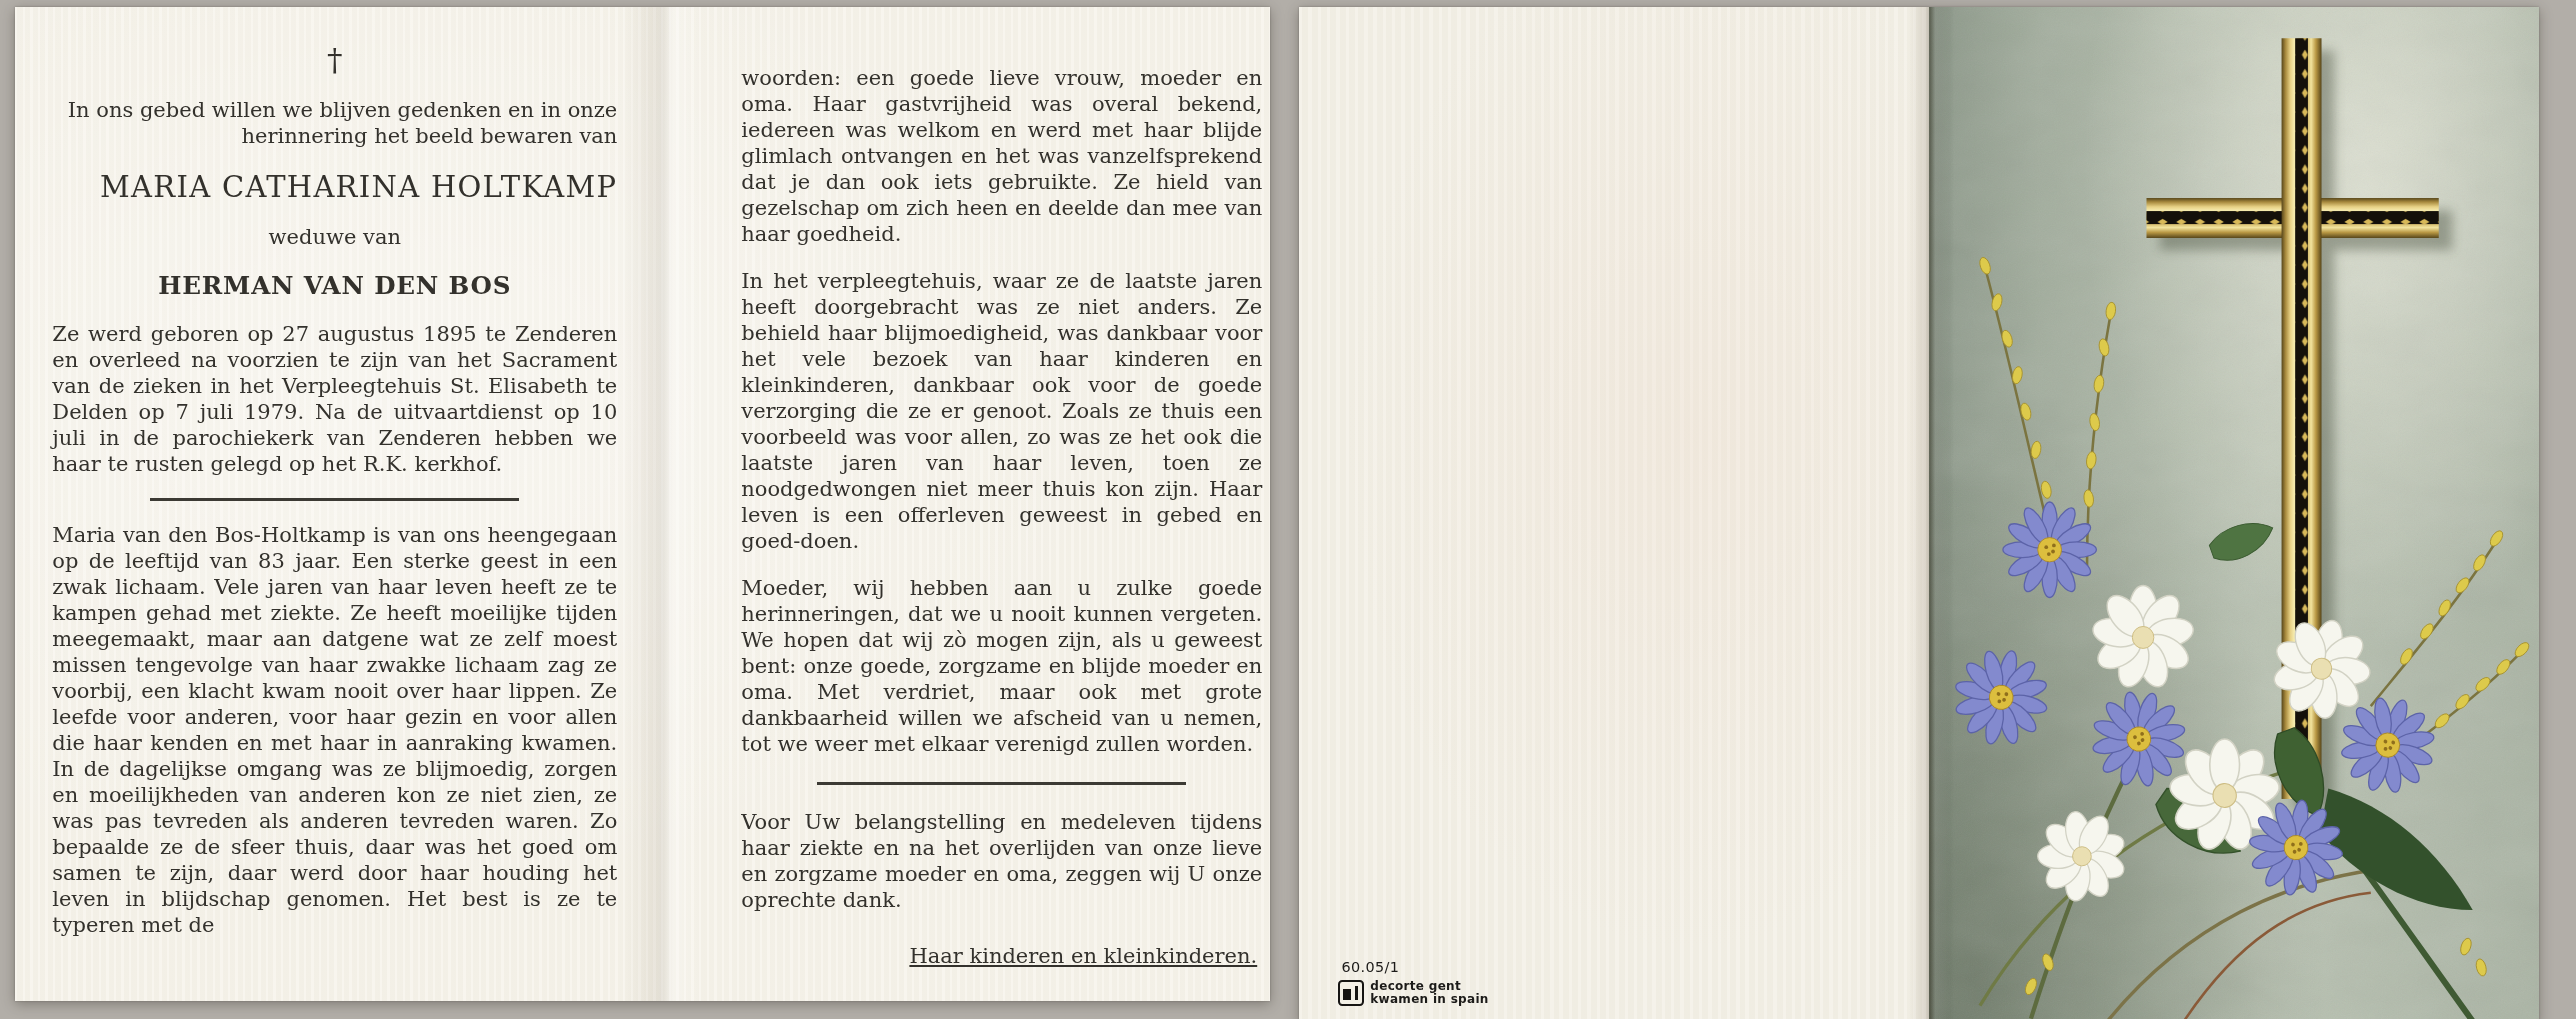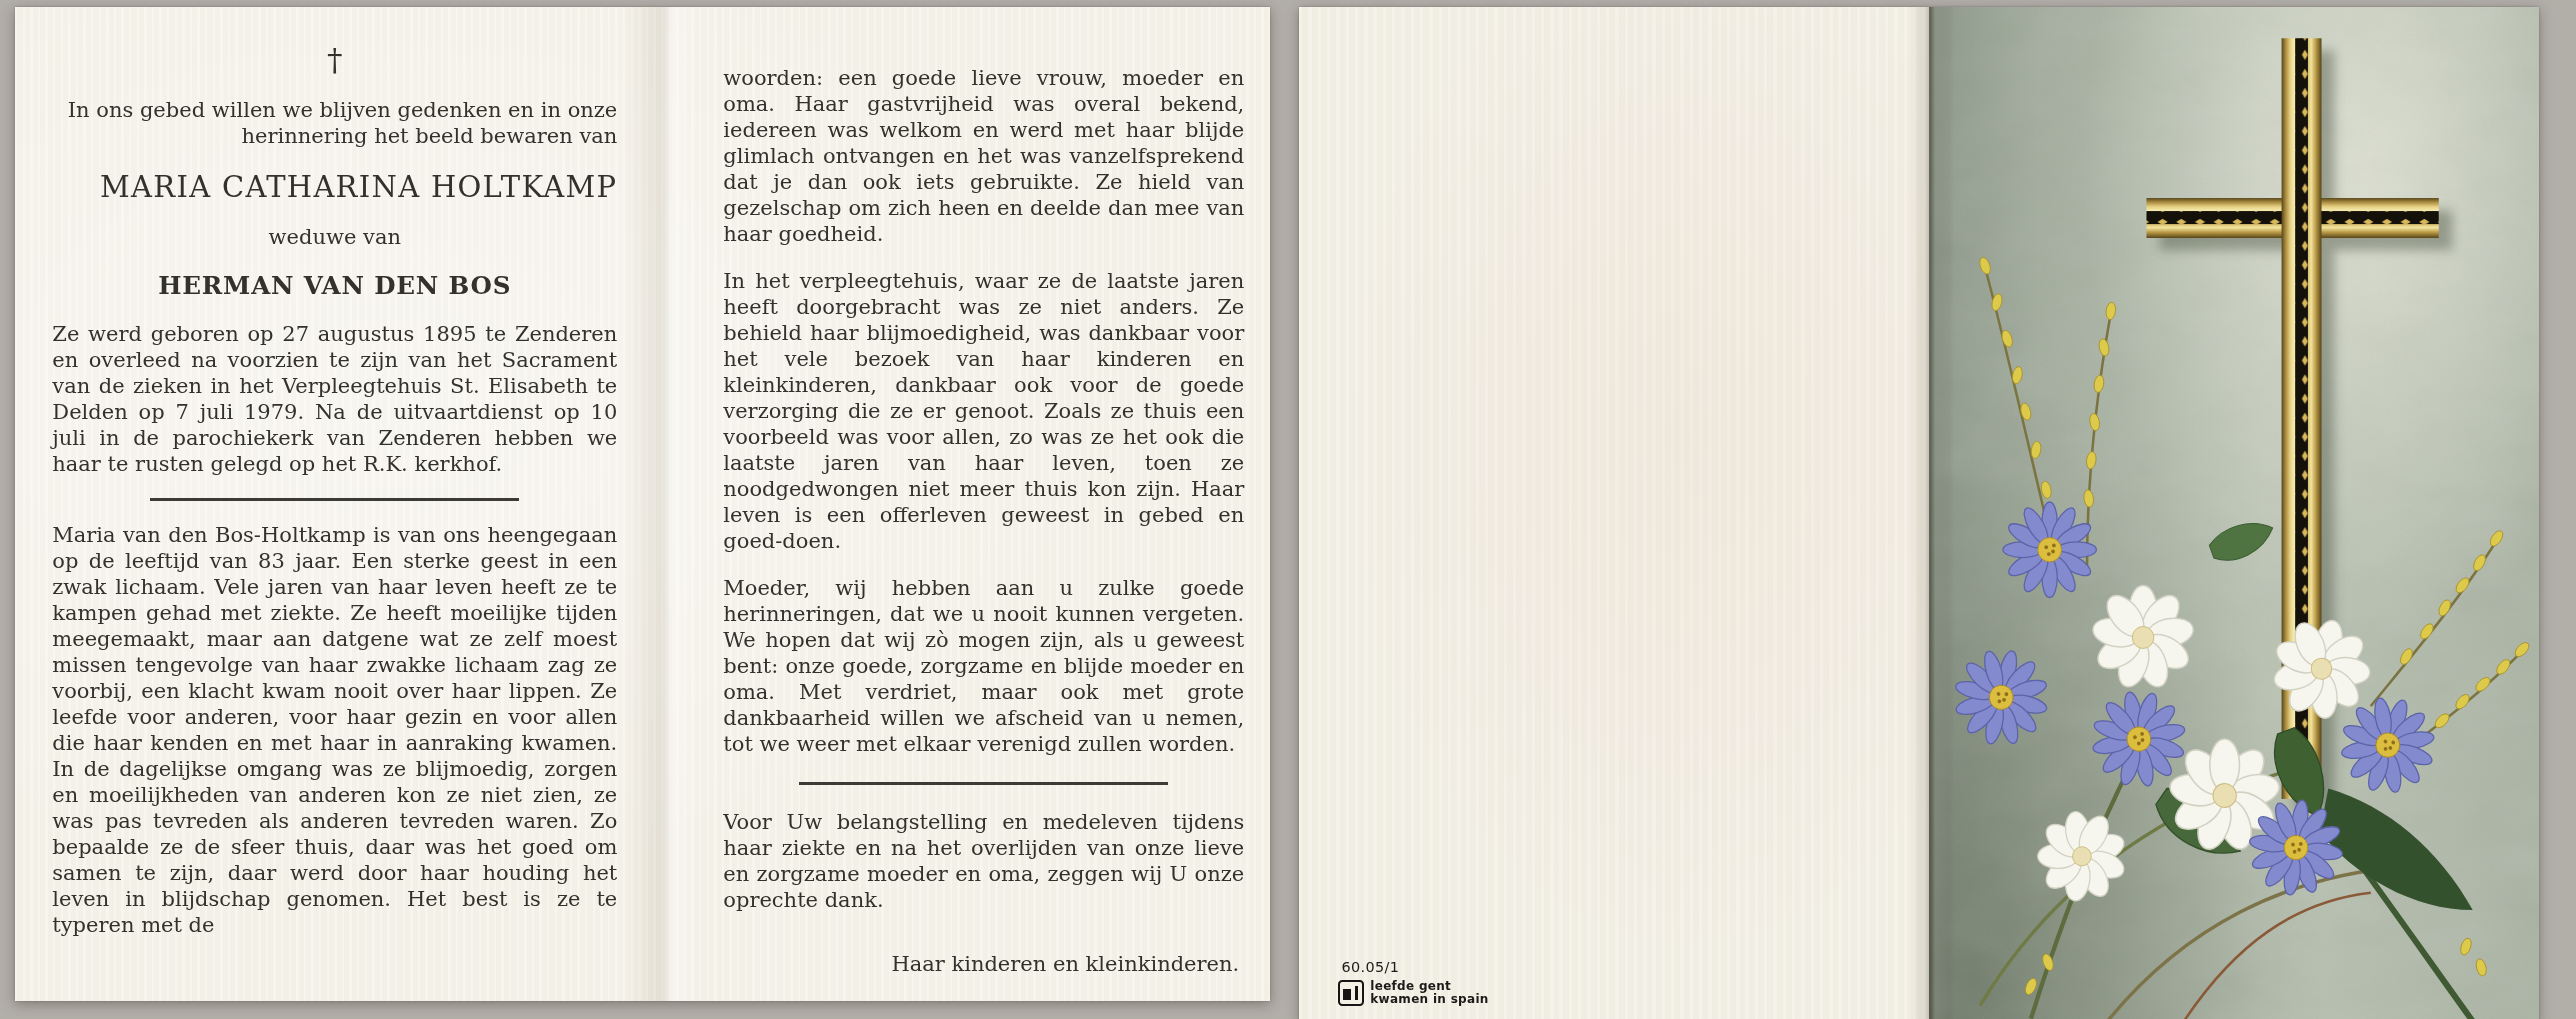--- a/index.html
+++ b/index.html
@@ -29,31 +29,31 @@
   .fold-left{
     position:absolute;left:608px;top:0;width:78px;height:100%;pointer-events:none;
     background:linear-gradient(90deg, rgba(0,0,0,0), rgba(110,95,70,.10) 40%, rgba(60,50,35,.09) 50%, rgba(255,255,255,.28) 64%, rgba(0,0,0,0));
   }
   .fold-right{
     position:absolute;left:610px;top:0;width:41px;height:100%;z-index:5;pointer-events:none;
     background:linear-gradient(90deg, rgba(0,0,0,0), rgba(93,78,55,.16) 40%, rgba(50,40,25,.26) 52%, rgba(255,255,250,.14) 64%, rgba(0,0,0,0));
   }
   .col{position:absolute;top:37px;}
   .col1{left:37px;width:565px;}
-  .col2{left:708px;width:521px;}
+  .col2{left:726px;width:521px;}
   .cross-glyph{font-size:31px;text-align:center;line-height:32px;margin-bottom:6.8px;}
   .intro{text-align:right;font-size:21px;line-height:26px;}
   .deceased{text-align:right;font-size:29px;letter-spacing:1.3px;font-weight:normal;margin:15.3px 0 8.5px;}
   .relation{text-align:center;font-size:21px;line-height:25.5px;margin-bottom:21px;}
   .spouse{text-align:center;font-size:24.6px;letter-spacing:0.8px;font-weight:bold;margin:0 0 13.6px;}
   .justify{text-align:justify;font-size:21px;line-height:26px;text-justify:inter-word;}
   .col2 .justify{margin-bottom:13.6px;}
   .rule{width:369px;height:2.5px;background:#3c3a34;margin:20.4px auto 18.7px;}
   .col2 .rule{margin:25.5px auto 24px;}
-  .signature{text-align:right;font-size:21px;line-height:26px;margin-top:38px;padding-right:5.1px;}
+  .signature{text-align:right;font-size:21px;line-height:26px;margin-top:30px;padding-right:5.1px;text-decoration:underline;}
 
   .back-page{
     position:absolute;left:0;top:0;width:630px;height:100%;
     background:
       radial-gradient(ellipse at 62% 42%, rgba(236,216,200,.28), rgba(236,216,200,0) 62%),
       repeating-linear-gradient(90deg, rgba(255,255,255,.16) 0 3.4px, rgba(95,85,65,.02) 3.4px 9.3px),
       #f3f0e6;
   }
   .print-block{
     position:absolute;left:39px;bottom:17px;
@@ -98,21 +98,21 @@
   </div>
 </section>
 
 <section class="card card-right">
   <div class="back-page">
     <div class="print-block">
       <div class="print-code">60.05/1</div>
       <div class="printer-row">
         <span class="printer-logo"></span>
         <span class="printer-lines">
-          <span>leefde gent</span>
+          <span>decorte gent</span>
           <span>kwamen in spain</span>
         </span>
       </div>
     </div>
   </div>
 
   <div class="fold-right"></div>
 
   <div class="photo">
     <svg viewBox="0 0 718 1170" preserveAspectRatio="none">

